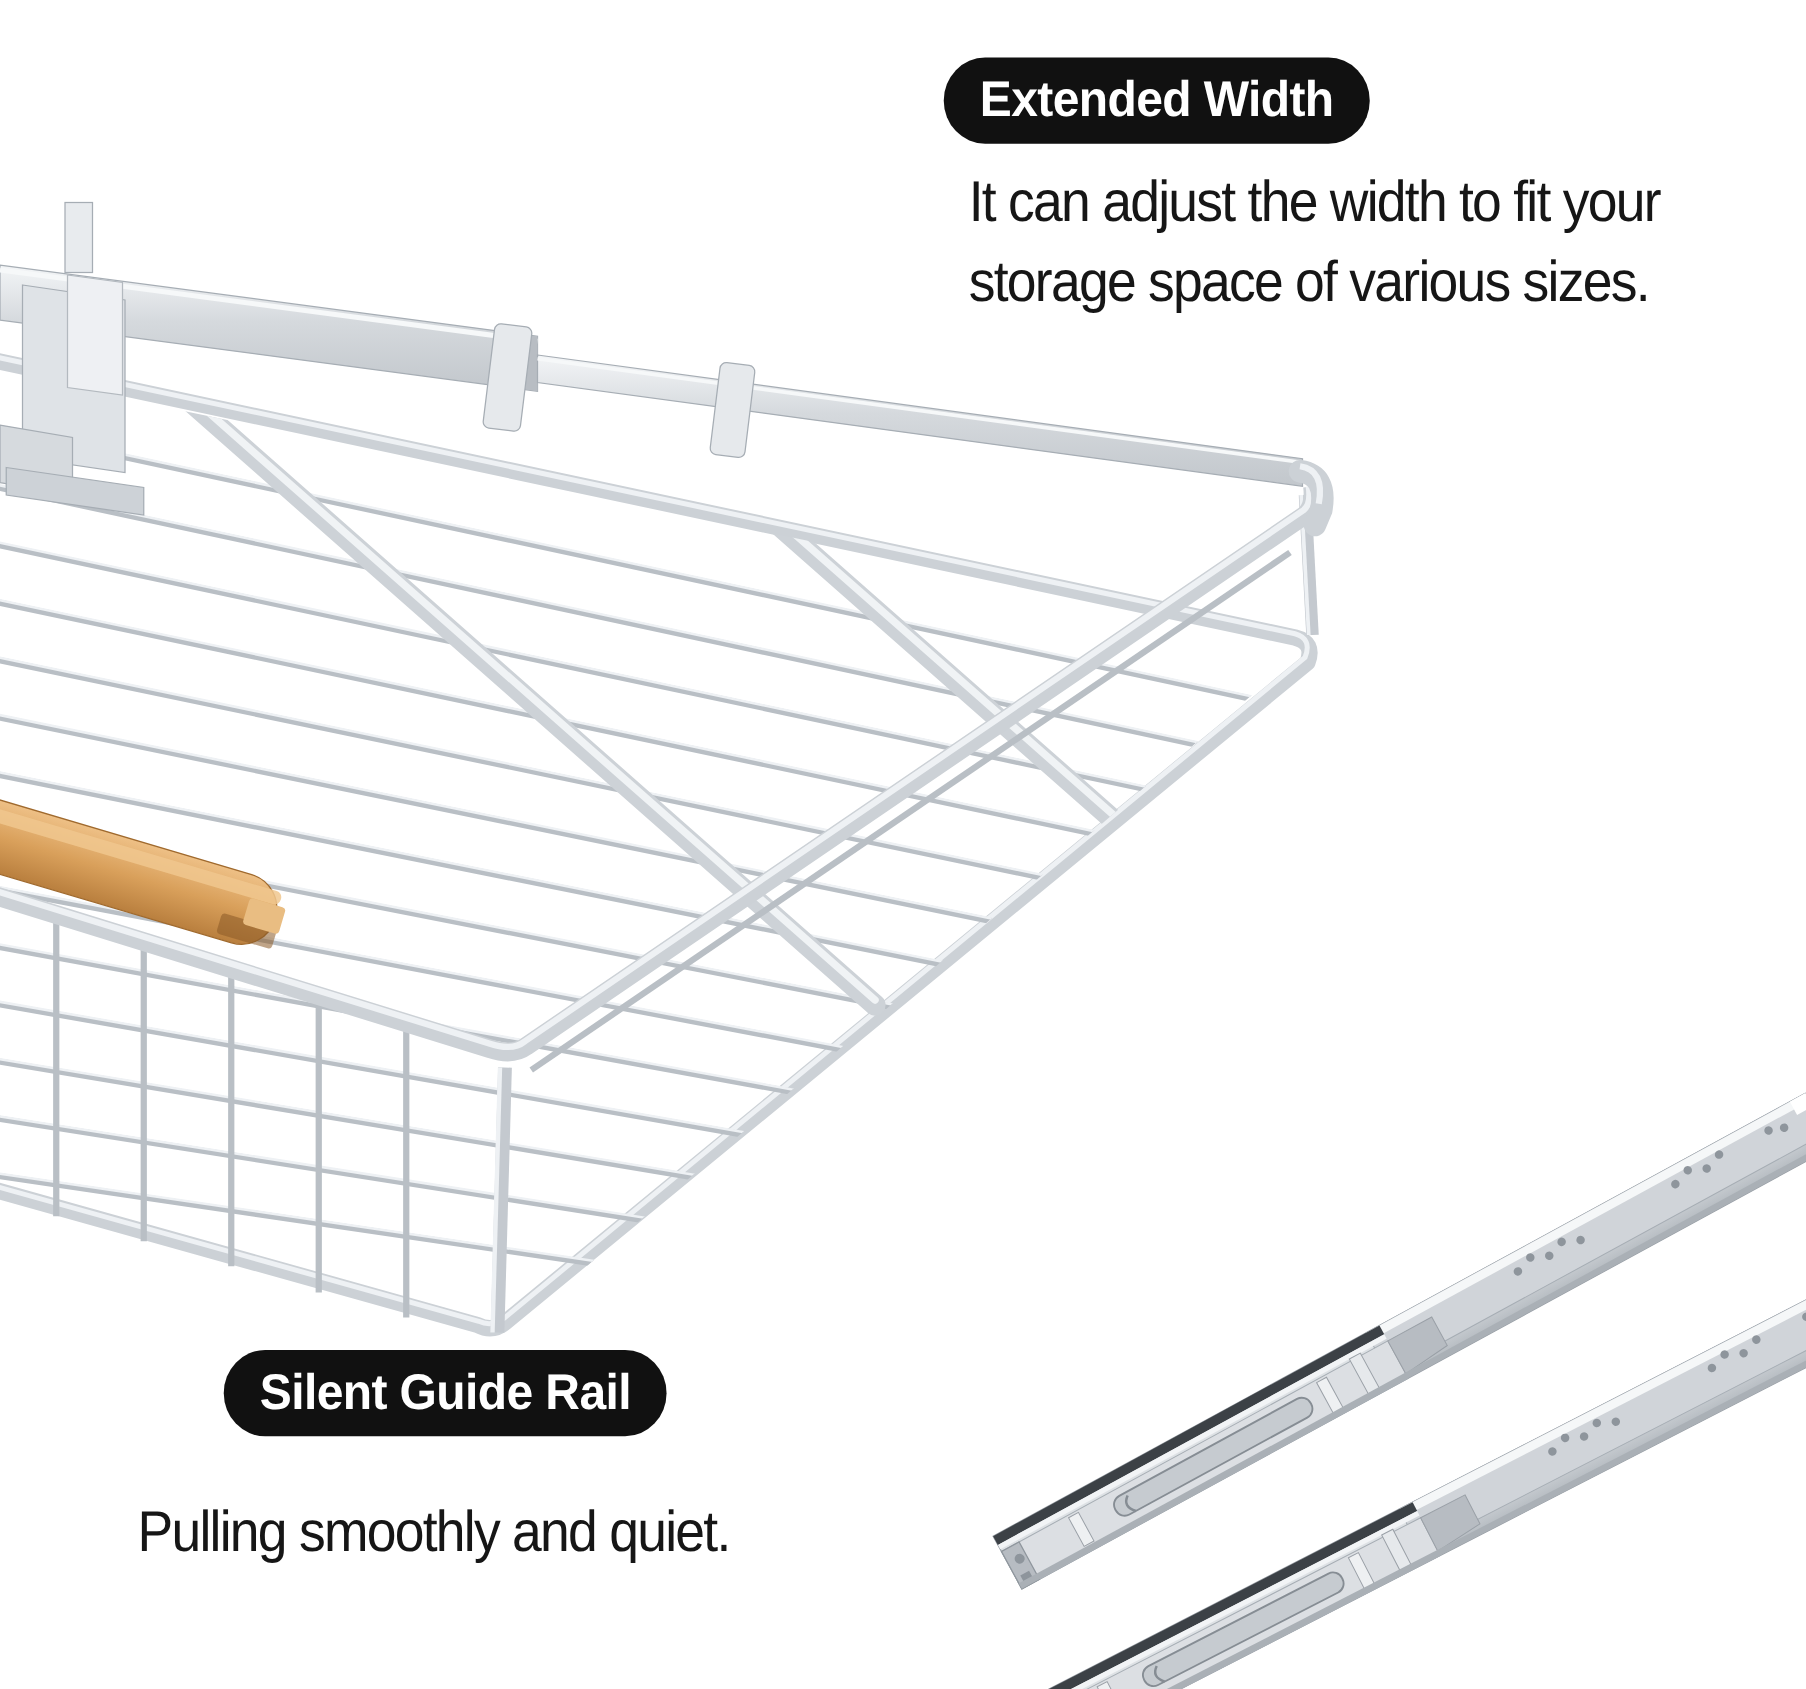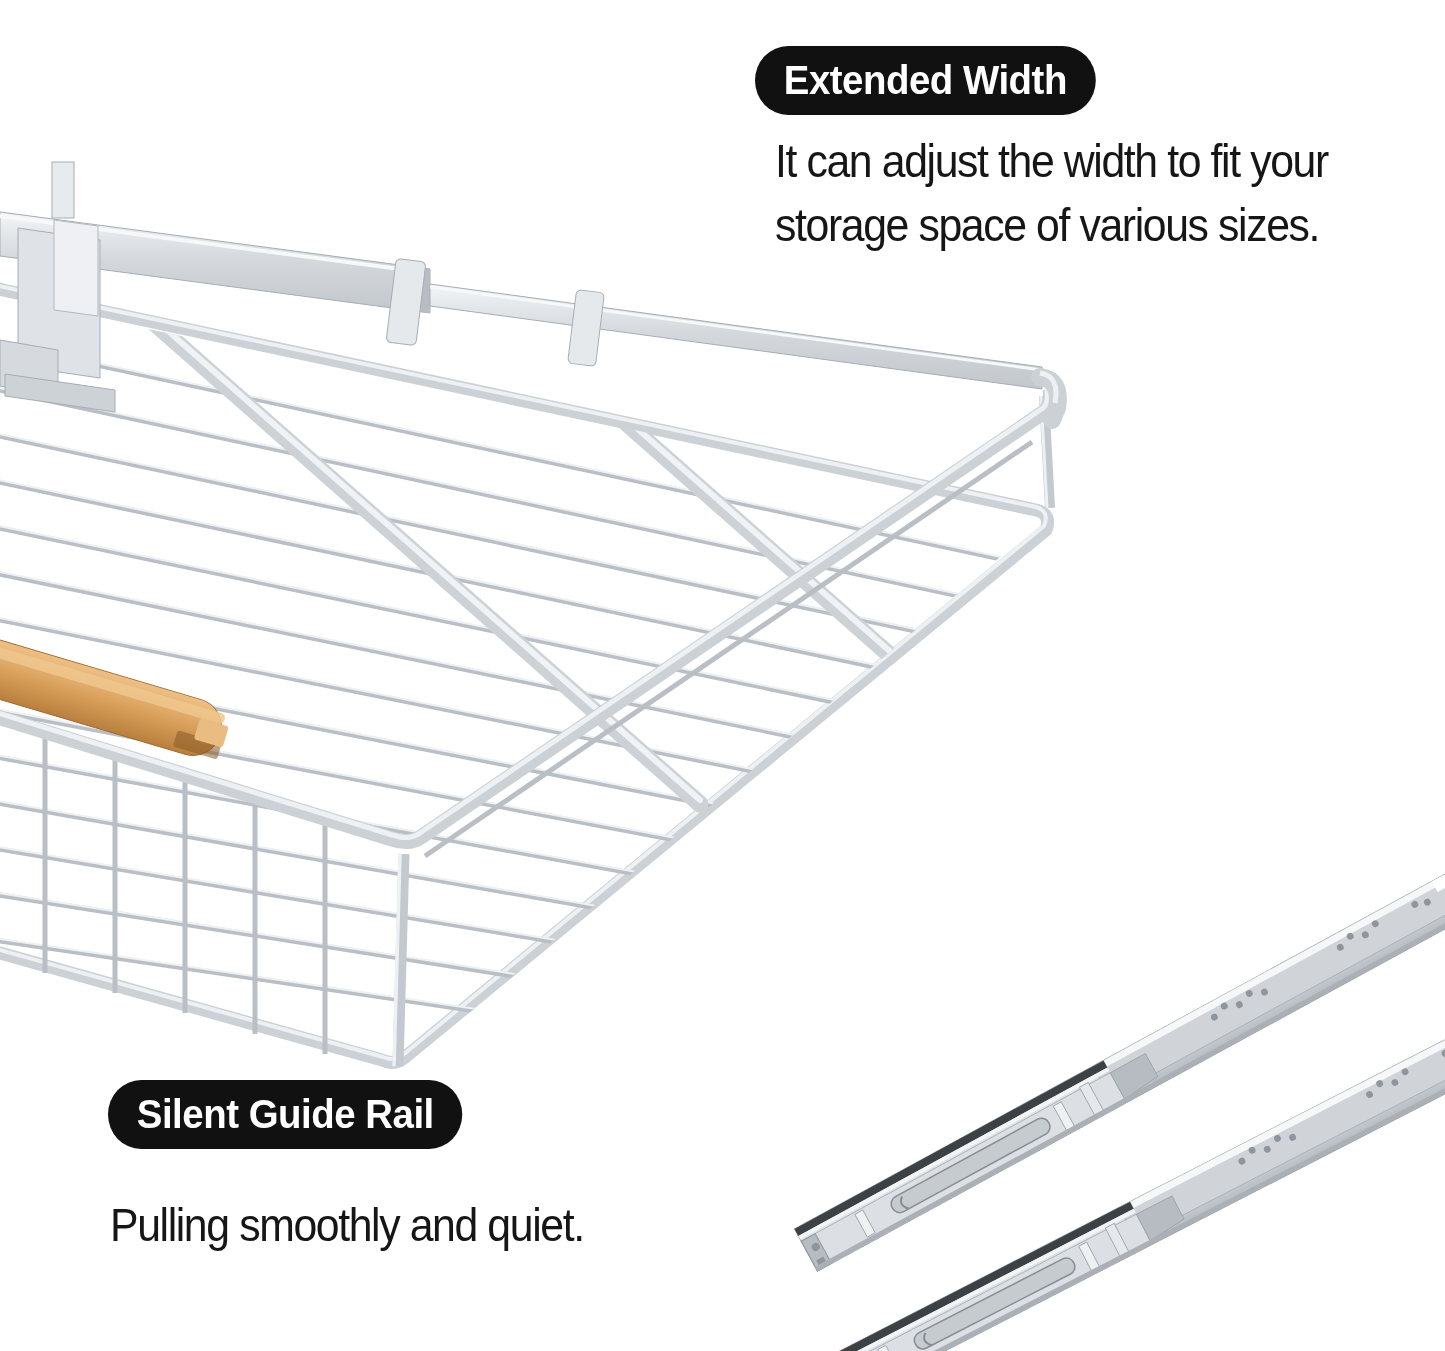--- a/index.html
+++ b/index.html
@@ -8,21 +8,21 @@
     --wire:#b9bfc5; --wire-hi:#eef1f4; --wood-light:#eec086; --wood-mid:#d9a05b; --wood-dark:#b97f3e;
   }
   html,body{margin:0;padding:0;background:#fff;}
   .canvas{
     position:relative; width:1445px; height:1351px; overflow:hidden;
     background:var(--background); font-family:"Liberation Sans", sans-serif;margin-top:44px;
   }
   .product-svg{position:absolute; left:0; top:0;}
   .callout{position:absolute;}
   .callout-extended{left:755px; top:2px;}
-  .callout-silent{left:108px; top:1036px;}
+  .callout-silent{left:108px; top:1036px;text-align:center;}
   .badge{
     display:inline-block; background:var(--badge-bg); color:var(--badge-text);
     font-size:40px; font-weight:bold; line-height:1; padding:14px 30px 15px 30px;
     border-radius:40px; letter-spacing:-0.5px; transform:scaleX(0.96); transform-origin:left center;
     white-space:nowrap;
   }
   .callout-text{
     color:var(--body-text); font-size:46px; line-height:64px; letter-spacing:-1.5px;
     transform:scaleX(0.93); transform-origin:left top; white-space:nowrap;
   }

